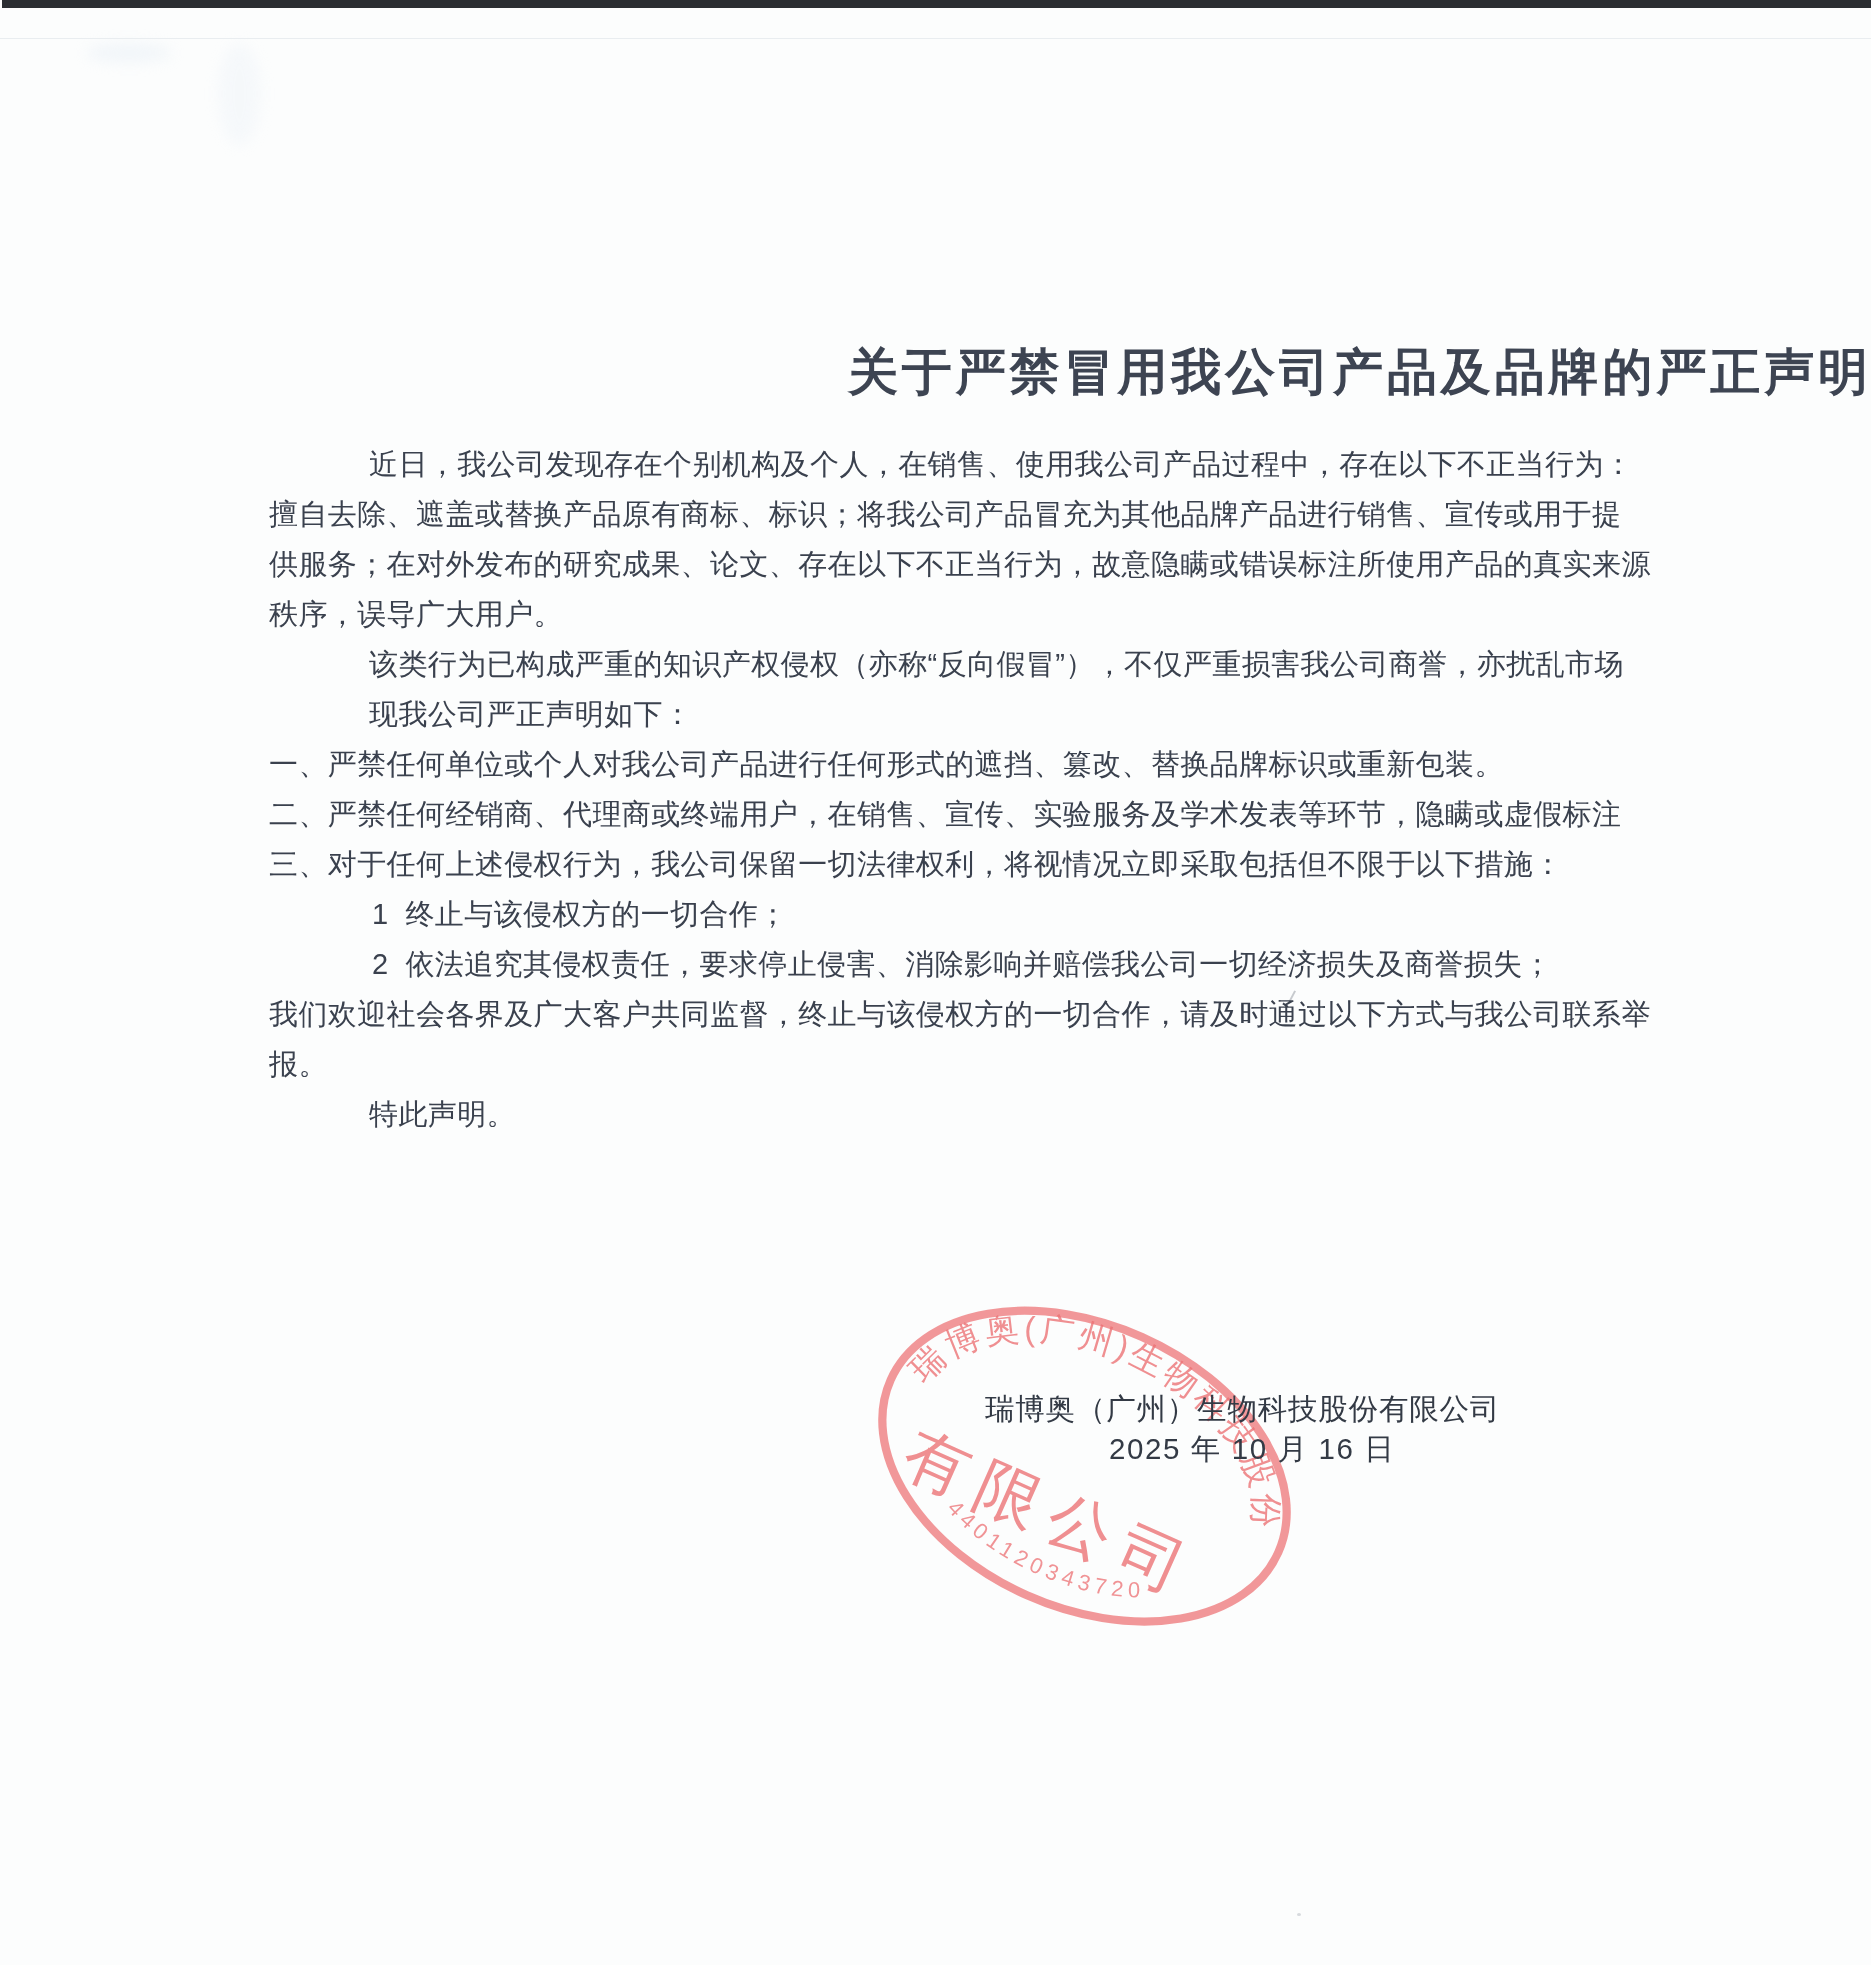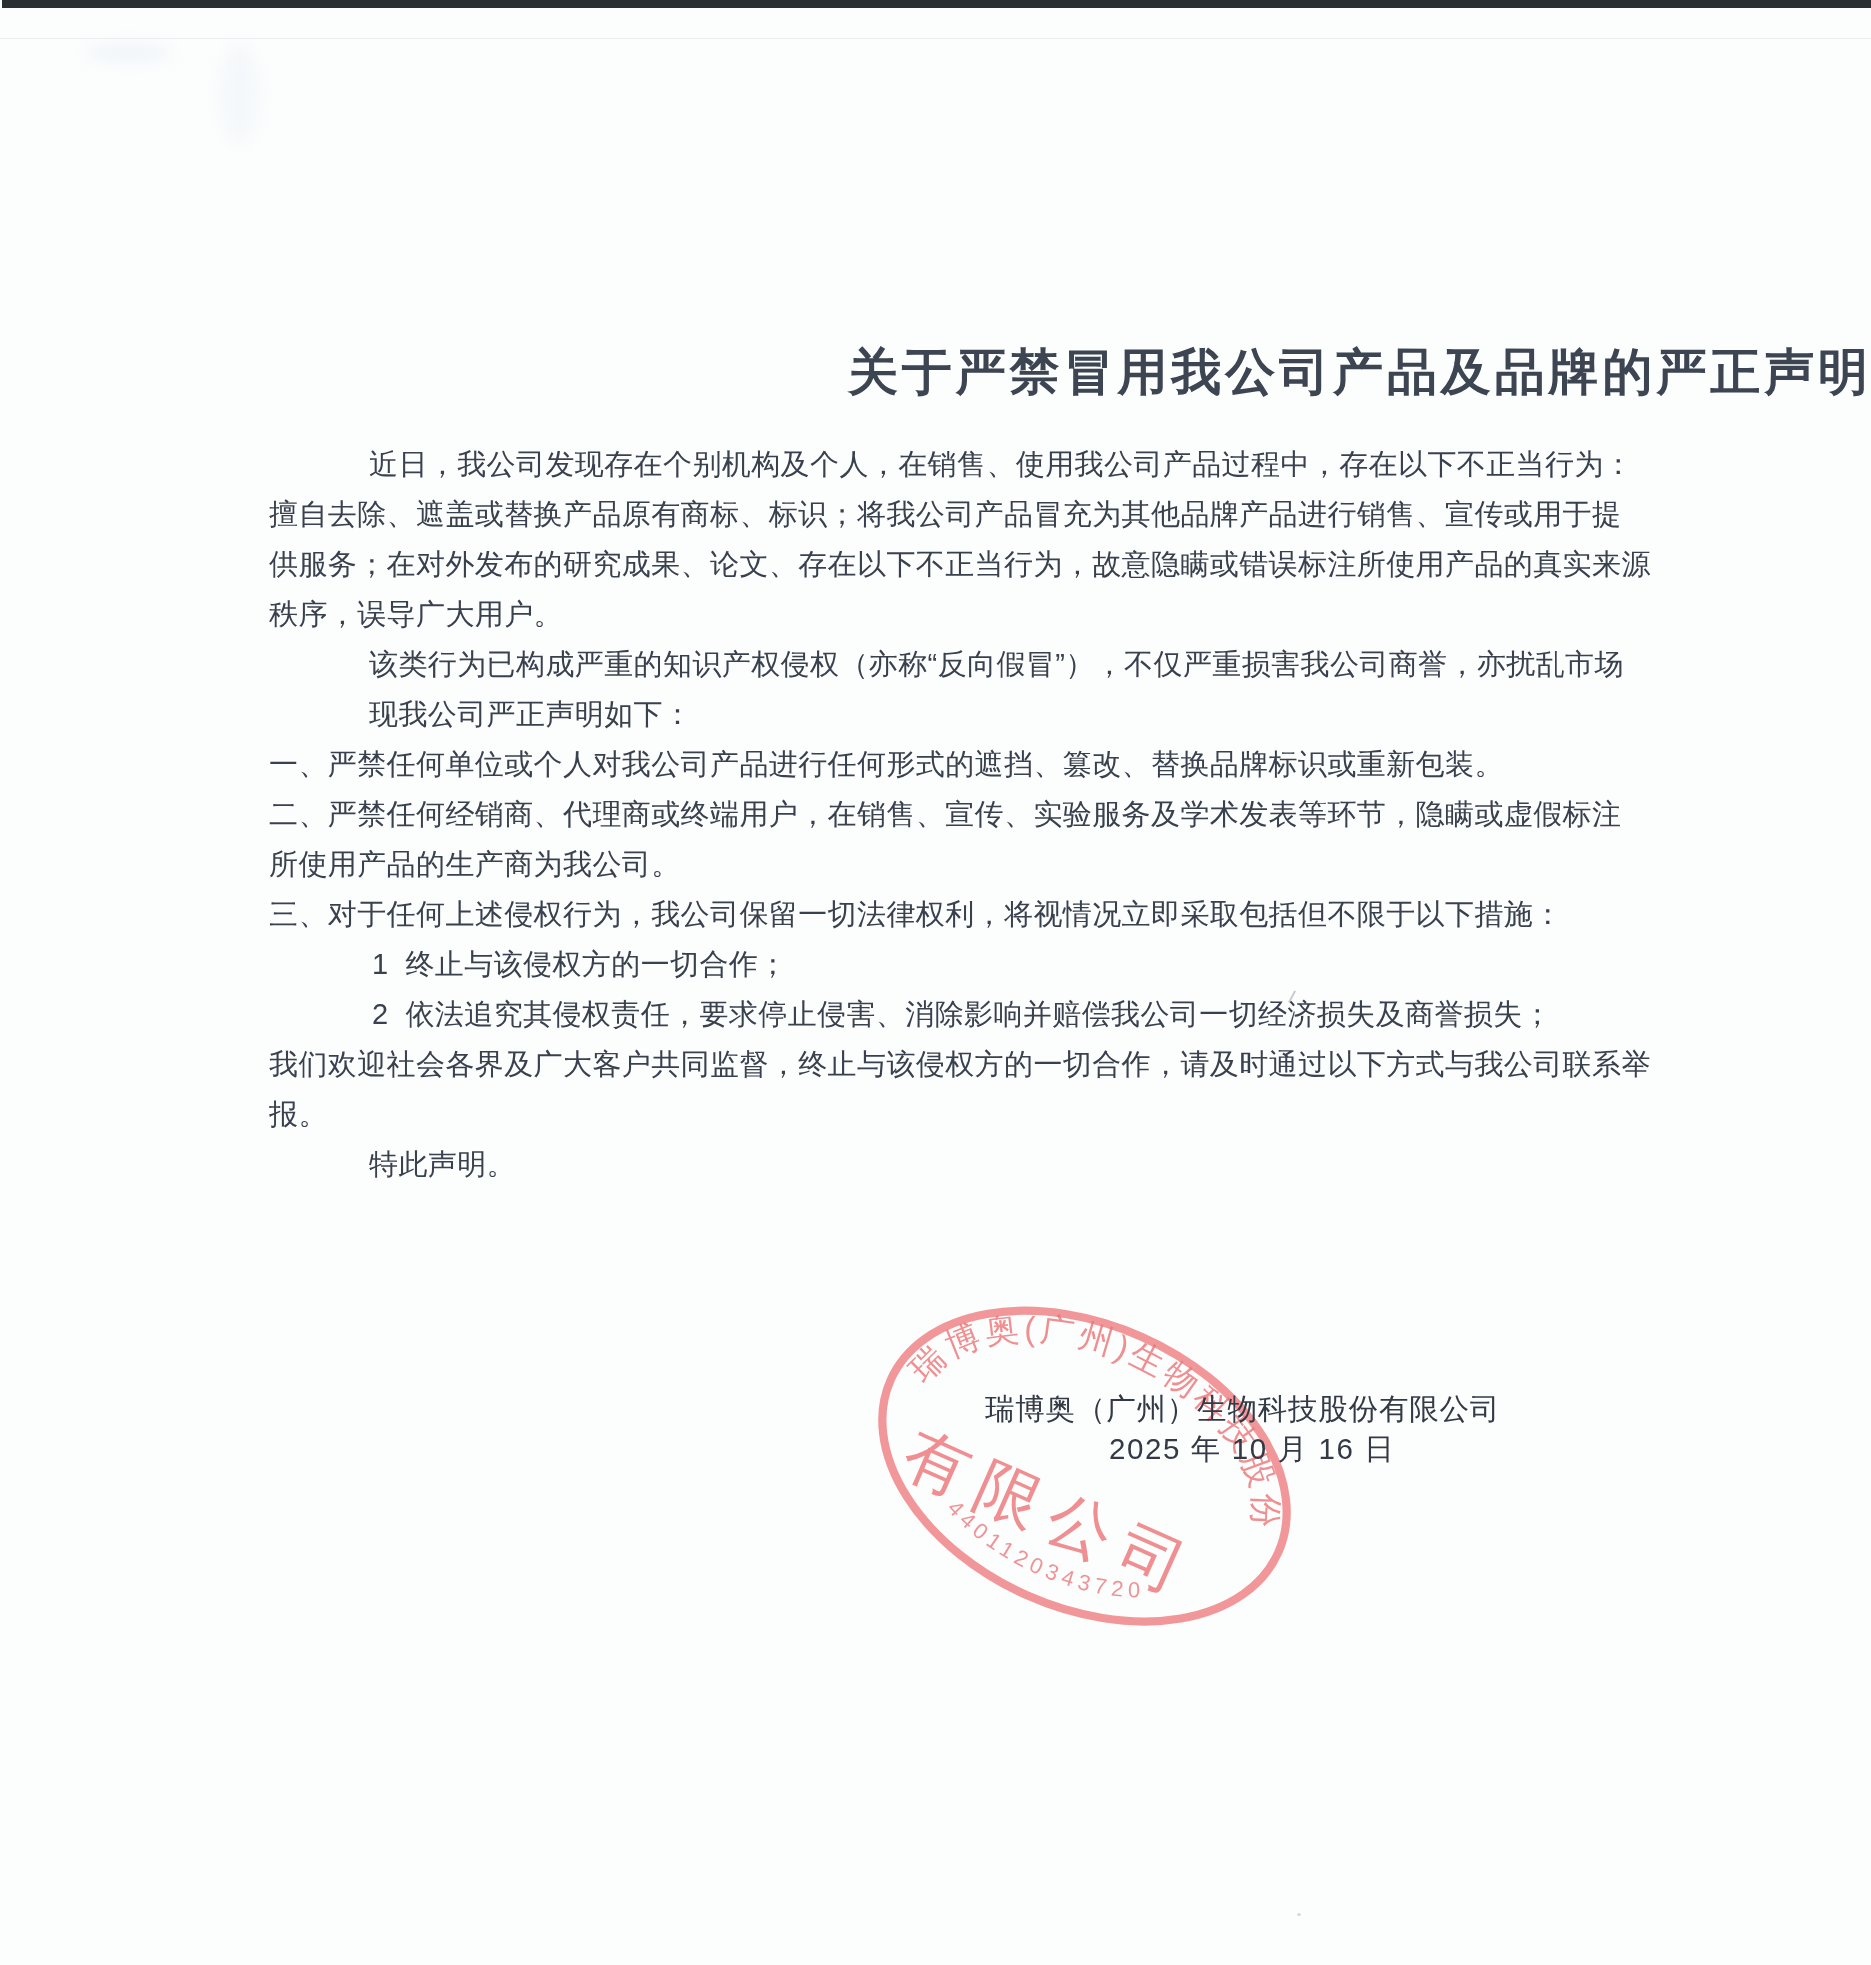--- a/index.html
+++ b/index.html
@@ -102,21 +102,20 @@
 
   <div class="body-text">
     <div class="line indent">近日，我公司发现存在个别机构及个人，在销售、使用我公司产品过程中，存在以下不正当行为：</div>
     <div class="line">擅自去除、遮盖或替换产品原有商标、标识；将我公司产品冒充为其他品牌产品进行销售、宣传或用于提</div>
     <div class="line">供服务；在对外发布的研究成果、论文、存在以下不正当行为，故意隐瞒或错误标注所使用产品的真实来源</div>
     <div class="line">秩序，误导广大用户。</div>
     <div class="line indent">该类行为已构成严重的知识产权侵权（亦称“反向假冒”），不仅严重损害我公司商誉，亦扰乱市场</div>
     <div class="line indent">现我公司严正声明如下：</div>
     <div class="line">一、严禁任何单位或个人对我公司产品进行任何形式的遮挡、篡改、替换品牌标识或重新包装。</div>
     <div class="line">二、严禁任何经销商、代理商或终端用户，在销售、宣传、实验服务及学术发表等环节，隐瞒或虚假标注</div>
-    <div class="line">所使用产品的生产商为我公司。</div>
     <div class="line">三、对于任何上述侵权行为，我公司保留一切法律权利，将视情况立即采取包括但不限于以下措施：</div>
     <div class="line sub">1  终止与该侵权方的一切合作；</div>
     <div class="line sub">2  依法追究其侵权责任，要求停止侵害、消除影响并赔偿我公司一切经济损失及商誉损失；</div>
     <div class="line">我们欢迎社会各界及广大客户共同监督，终止与该侵权方的一切合作，请及时通过以下方式与我公司联系举</div>
     <div class="line">报。</div>
     <div class="line indent">特此声明。</div>
   </div>
 
   <div class="signature company">瑞博奥（广州）生物科技股份有限公司</div>
   <div class="signature date">2025 年 10 月 16 日</div>

